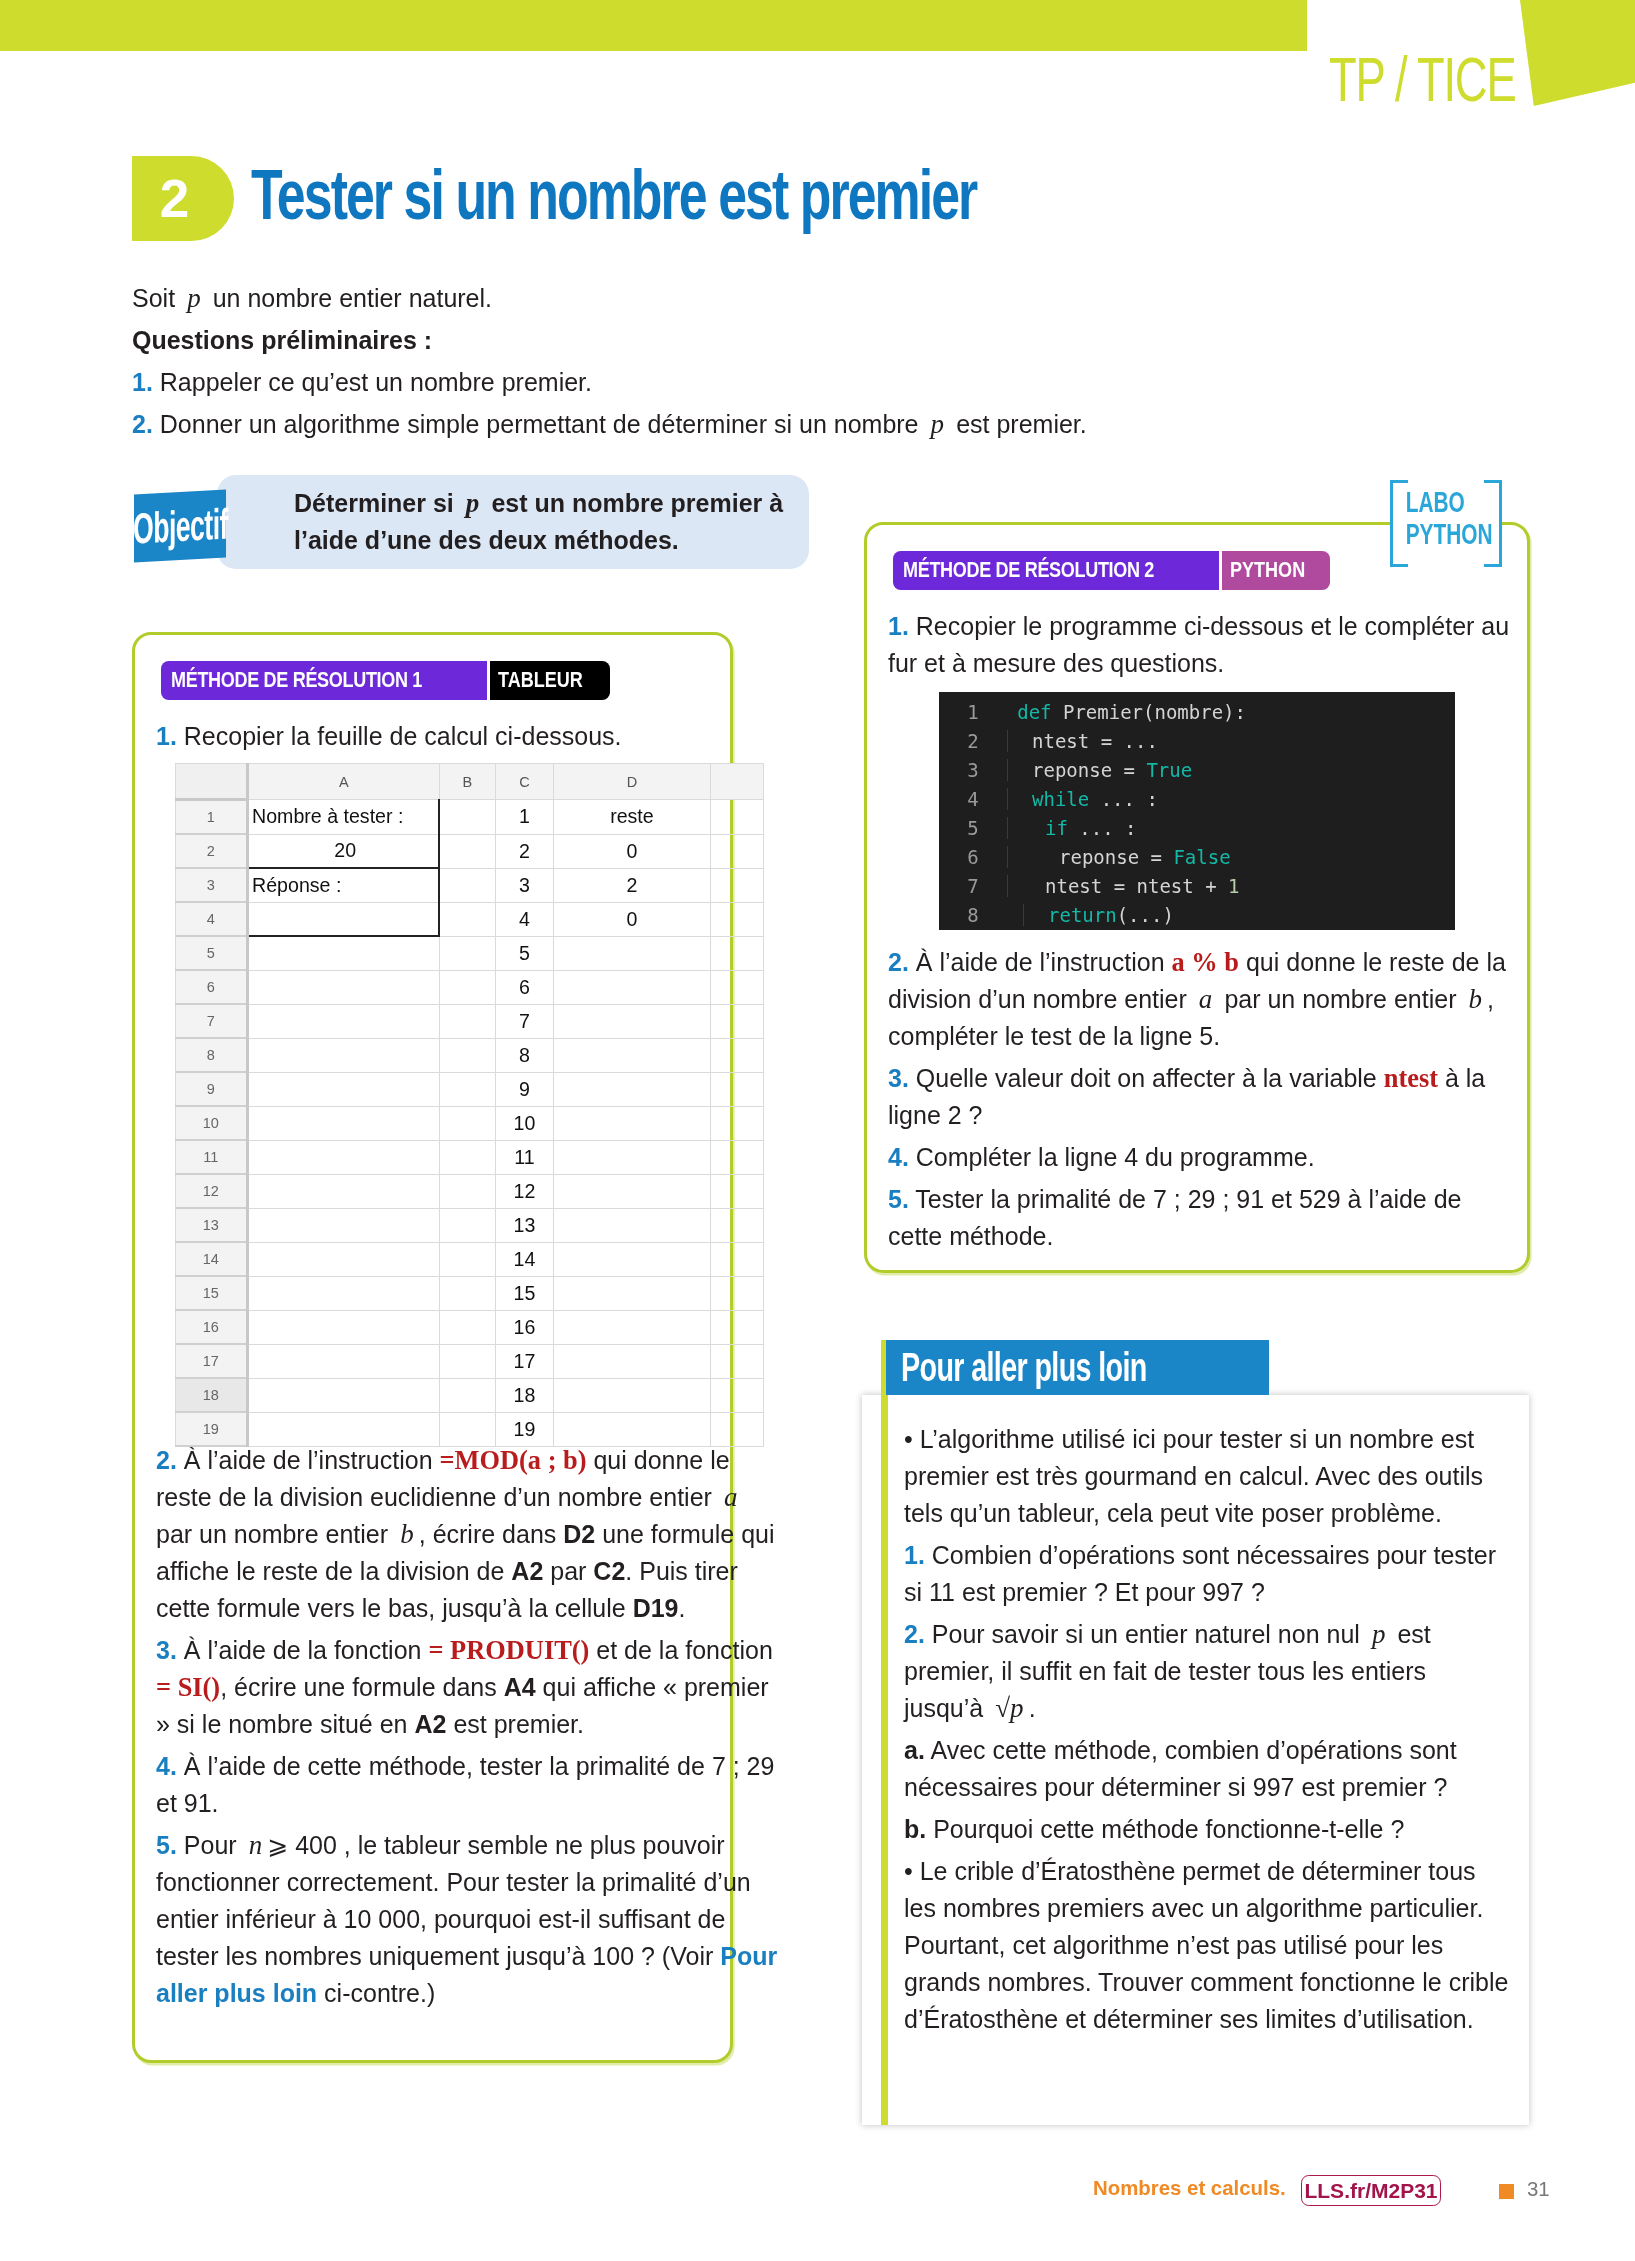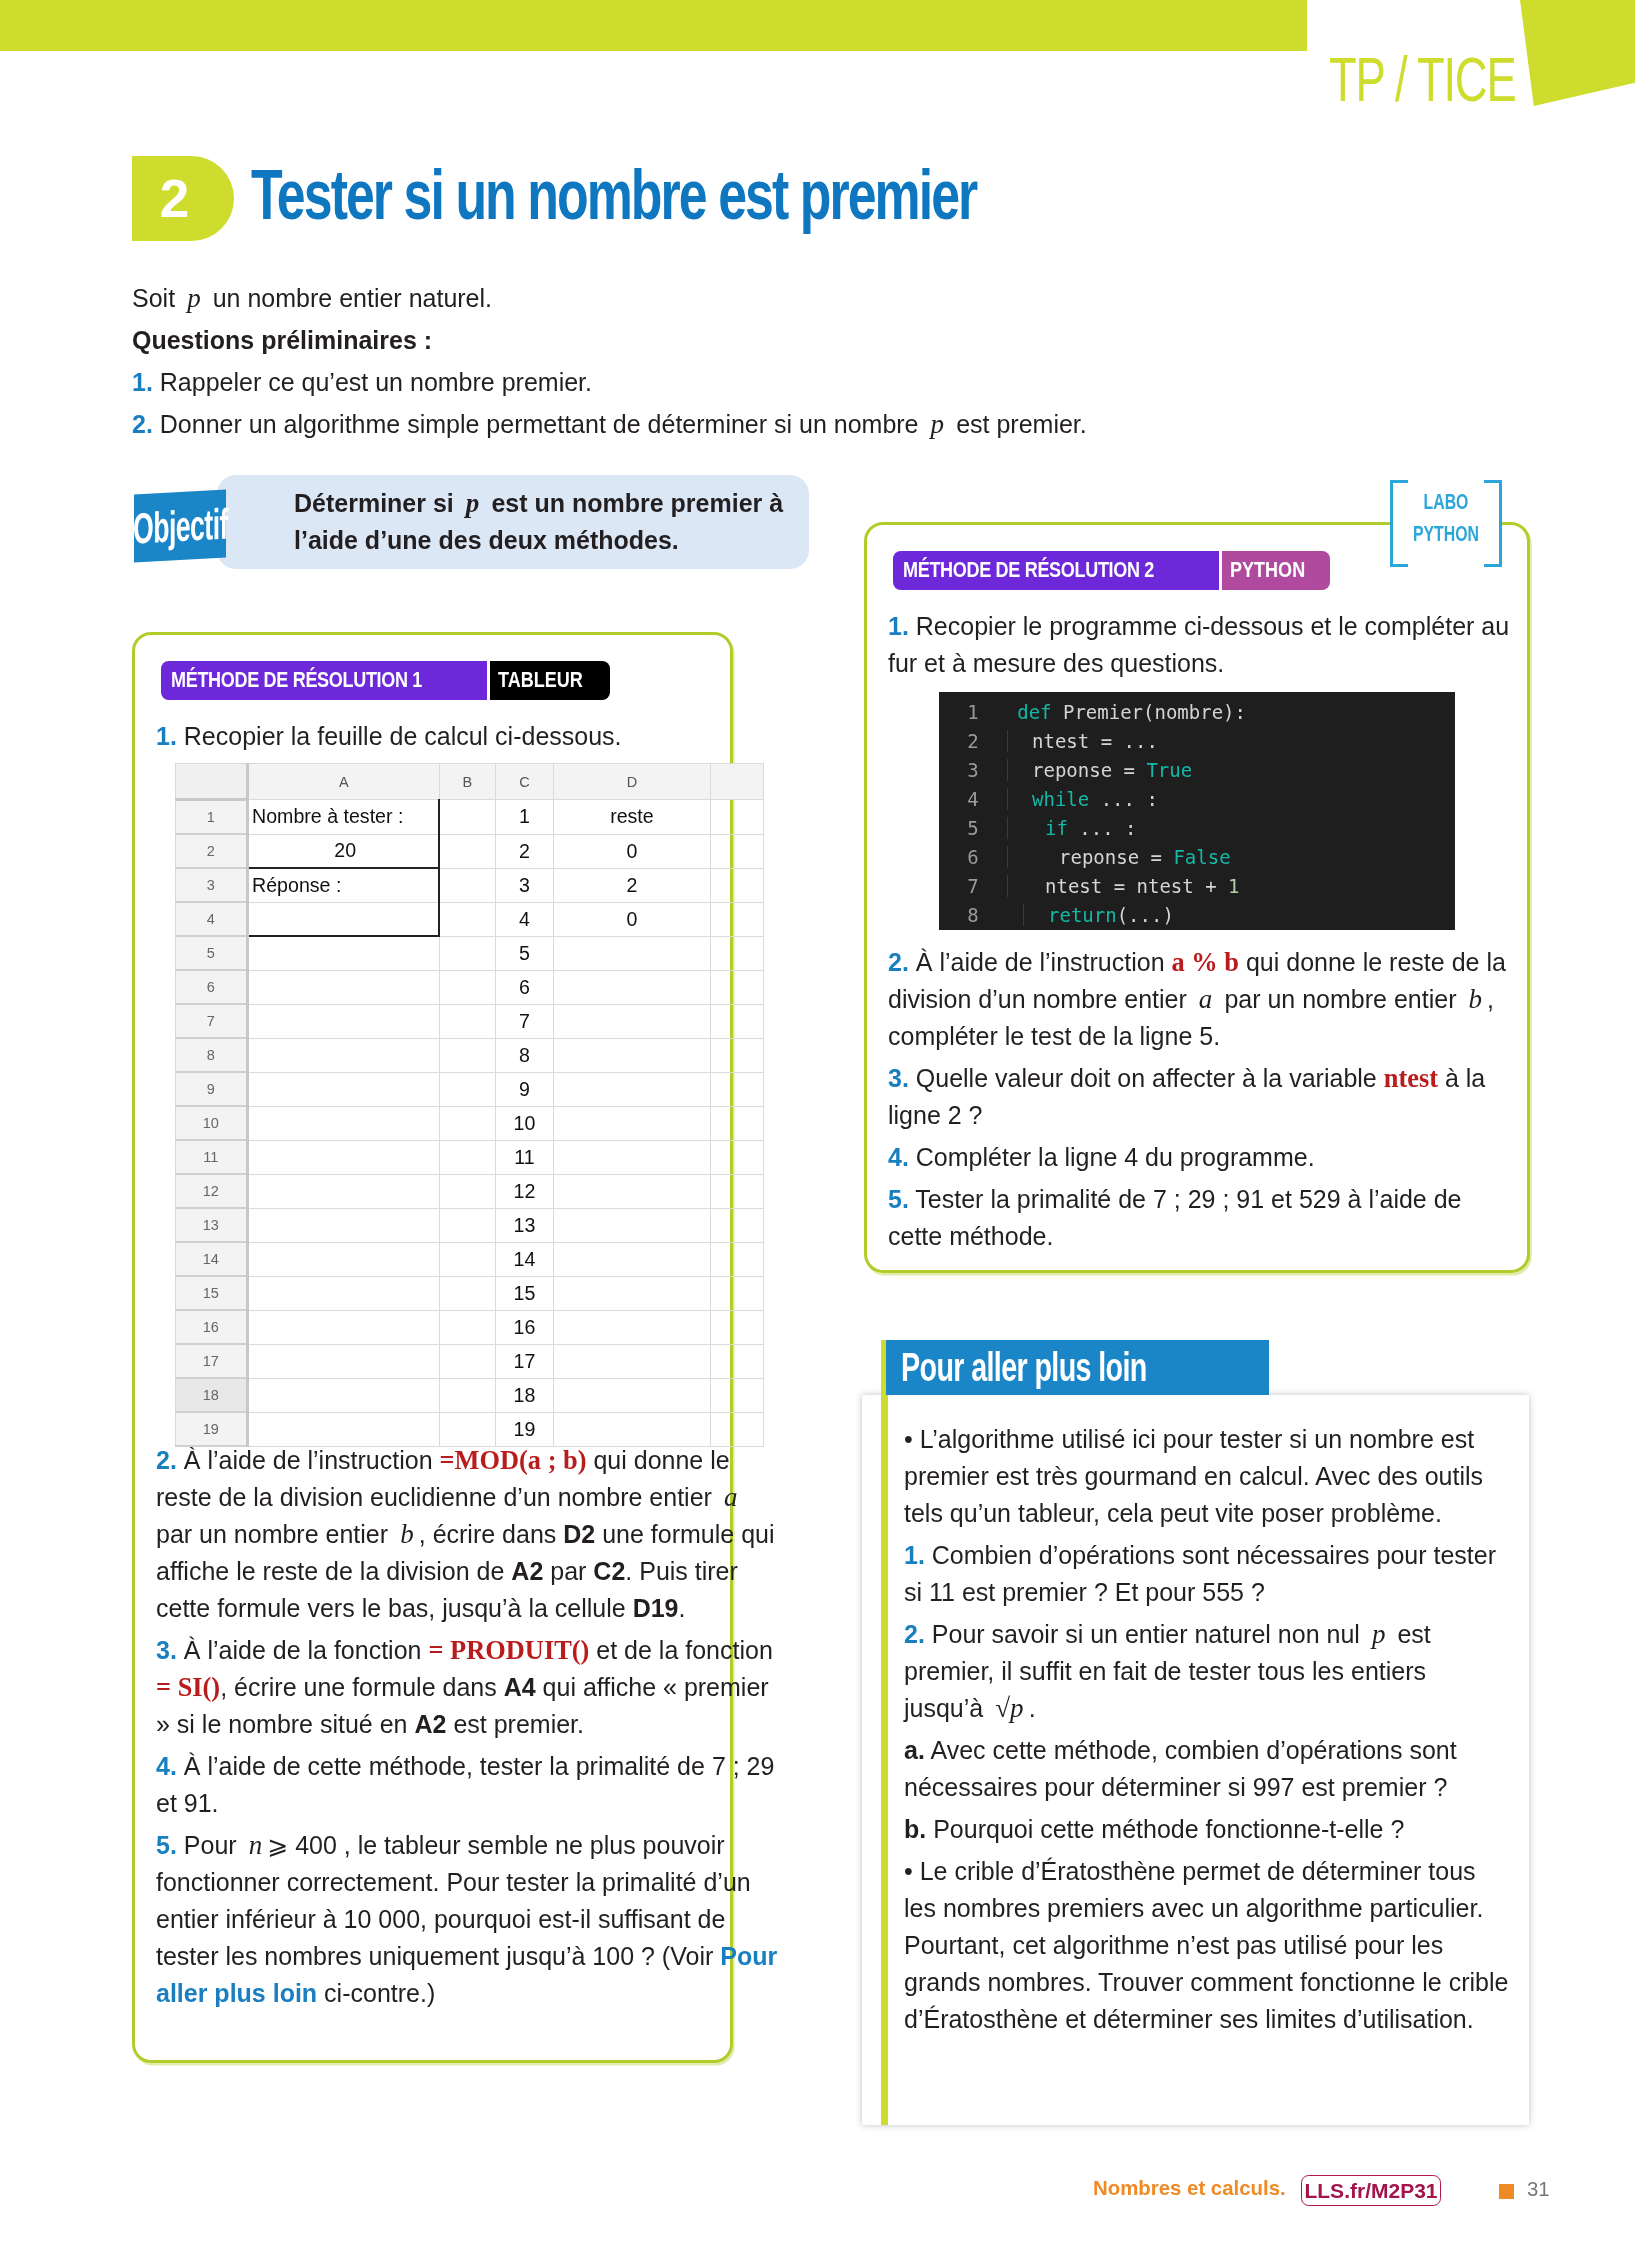--- a/index.html
+++ b/index.html
@@ -55,21 +55,21 @@
   .sheet td.d { width:152px; }
   .sheet td.e { width:51px; }
   
   .code { left:939px; top:692px; width:516px; height:238px; background:#1e1e1e; font-family:"DejaVu Sans Mono", monospace;
           font-size:19px; color:#d4d4d4; box-sizing:border-box; padding-top:5.1px; }
   .code .line { height:29px; display:flex; align-items:center; }
   .code .ln { width:68px; text-align:center; color:#9a9a9a; flex:none; }
   .code .kw { color:#14b8a6; }
   .code .nm { color:#b5cea8; }
   .labo { left:1390px; top:477px; width:112px; height:90px; color:#2aa6d8; font-weight:bold;
-          font-size:22px; line-height:32px; text-align:center; }
+          font-size:29px; line-height:32px; text-align:left; }
   .labo .br { position:absolute; top:3.4px; bottom:0; width:15.3px; border:3.4px solid #2aa6d8; }
   .labo .br.l { left:0; border-right:none; }
   .labo .br.r { right:0; border-left:none; }
   .labo .t { position:absolute; left:0; right:0; top:8.5px; transform:scaleX(0.72); }
   .plus-head { left:881px; top:1340px; height:55px; padding:0 17px 0 15.3px; background:#1a86c8; color:#fff;
                font-weight:bold; font-size:41px; display:flex; align-items:center; border-left:5.1px solid #cddc2d; }
   .plus-head span { display:inline-block; transform:scaleX(0.7); transform-origin:left center; white-space:nowrap; letter-spacing:-0.9px; }
   .plus-box { left:862px; top:1395px; width:667px; height:730px; background:#fff; box-shadow:0 0 6.8px rgba(0,0,0,0.25); }
   .plus-bar { left:881px; top:1340px; width:6.8px; height:785px; background:#cddc2d; }
   .plus-text { left:904px; top:1421px; width:605px; }
@@ -431,21 +431,21 @@
 
 <div class="abs plus-box"></div>
 <div class="abs plus-bar"></div>
 <div class="abs plus-head">
     <span>Pour aller plus loin</span>
   </div>
 <div class="abs ptext plus-text">
   <p>• L’algorithme utilisé ici pour tester si un nombre est premier est très gourmand en calcul. Avec des outils tels qu’un tableur, cela peut vite poser problème.</p>
   <p>
     <span class="num">1.</span>
-    <span>Combien d’opérations sont nécessaires pour tester si 11 est premier ? Et pour 555 ?</span>
+    <span>Combien d’opérations sont nécessaires pour tester si 11 est premier ? Et pour 997 ?</span>
   </p>
   <p>
     <span class="num">2.</span>
     <span>Pour savoir si un entier naturel non nul</span>
     <span class="mvar">p</span>
     <span>est premier, il suffit en fait de tester tous les entiers jusqu’à</span>
     <span class="mvar">√p</span><span>.</span>
   </p>
   <p>
     <span class="b">a.</span>

